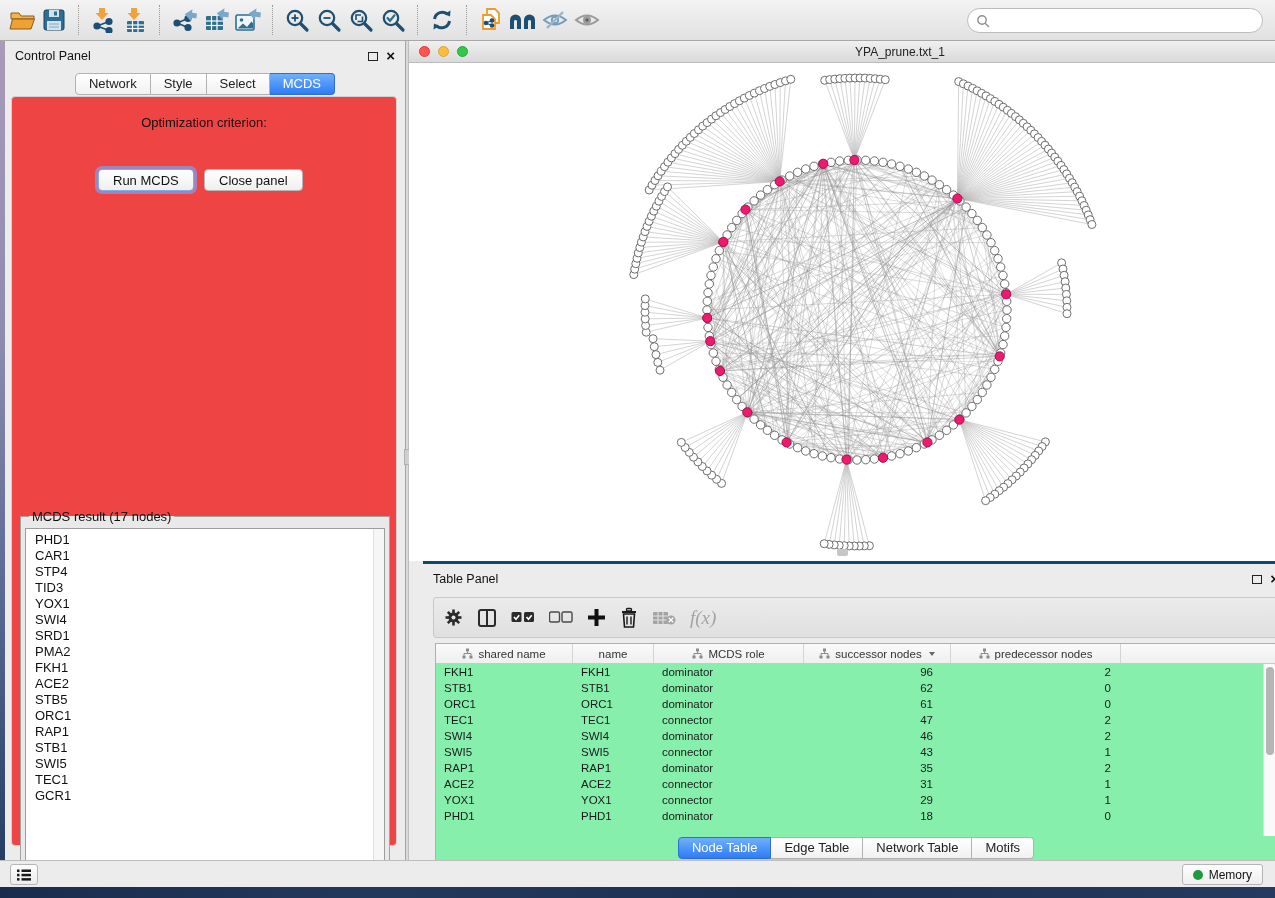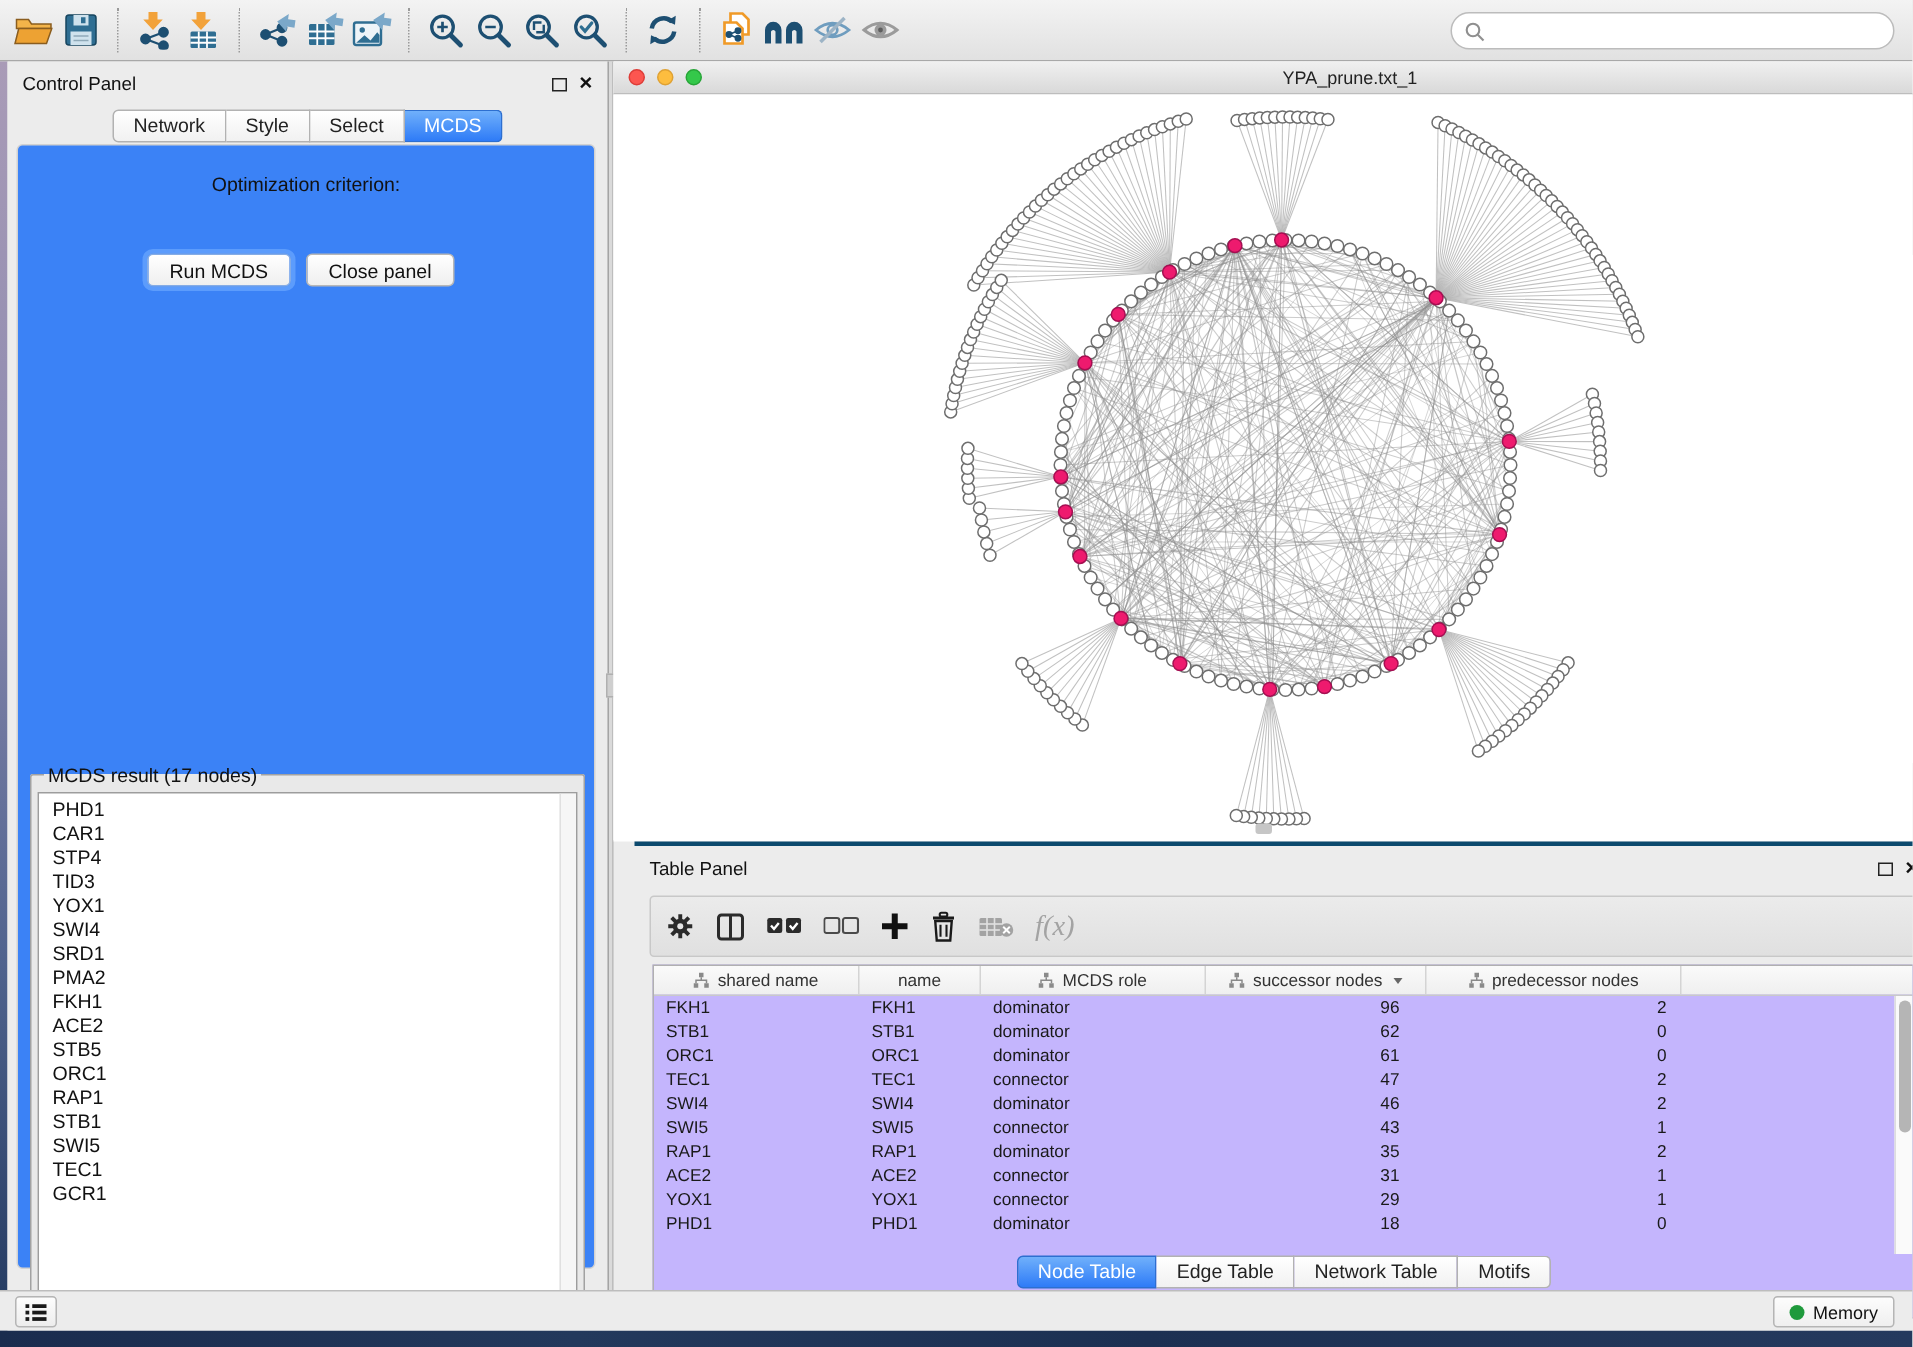--- a/index.html
+++ b/index.html
@@ -31,21 +31,21 @@
   .float-btn { width:10px; height:9px; border:1.5px solid #222; display:inline-block; }
   .close-btn { font-size:15px; font-weight:bold; color:#111; line-height:10px; }
   .seg { display:flex; }
   .seg .segtab { font-size:13px; padding:2px 13px 3px; background:linear-gradient(#ffffff,#f1f1f1);
     border:1px solid #b2b2b2; border-left:none; color:#222; cursor:default; }
   .seg .segtab:first-child { border-left:1px solid #b2b2b2; border-radius:4px 0 0 4px; }
   .seg .segtab:last-child { border-radius:0 4px 4px 0; }
   .seg .segtab.active { background:linear-gradient(#70b0fb,#2e7bf7); color:#fff; border-color:#2d6fd0; }
   #cp-tabs { position:absolute; left:0; top:32px; width:100%; display:flex; justify-content:center; }
   #cp-content { position:absolute; left:6px; top:55px; width:386px; height:750px;
-    background:#3b82f6; border:1px solid #d2d2d2; border-radius:4px; }
+    background:#ef4444; border:1px solid #d2d2d2; border-radius:4px; }
   #opt-label { position:absolute; left:0; top:18px; width:100%; text-align:center; font-size:13px; color:#111; }
   #criterion-dd { position:absolute; left:36px; top:38px; width:314px; height:23px; background:#fff;
     border:1px solid #b1b1b1; border-radius:4px; font-size:13px; display:flex; align-items:center; justify-content:center; }
   #criterion-stepper { position:absolute; right:1px; top:1px; width:19px; height:19px; border-radius:3px;
     background:linear-gradient(#79b4fc,#2e7bf8); display:flex; flex-direction:column; align-items:center; justify-content:center; gap:2px; }
   .tri-up { width:0; height:0; border-left:3.5px solid transparent; border-right:3.5px solid transparent; border-bottom:4px solid #fff; }
   .tri-down { width:0; height:0; border-left:3.5px solid transparent; border-right:3.5px solid transparent; border-top:4px solid #fff; }
   .macbtn { font-size:13px; padding:2.5px 14px; border:1px solid #b7b7b7; border-radius:4px;
     background:linear-gradient(#ffffff,#efefef); color:#111; }
   #run-btn { position:absolute; left:86px; top:72px; box-shadow:0 0 0 3px rgba(110,170,255,.65); border-color:#84ace6; }
@@ -75,21 +75,21 @@
   #net-canvas { position:absolute; left:0; top:22px; width:866px; height:497px; background:#fff; }
   #net-hscroll-thumb { position:absolute; left:428px; top:508px; width:11px; height:7px; background:#c6c6c6; border-radius:2px; }
 
   
   #table-panel { position:absolute; left:423px; top:561px; width:866px; height:299px; background:#ececec; border-top:3px solid #0c4a6e; }
   #tp-toolbar { position:absolute; left:10px; top:33px; width:846px; height:41px;
     background:linear-gradient(#ebebeb,#e0e0e0); border:1px solid #c8c8c8; border-radius:3px;
     display:flex; align-items:center; padding-left:10px; gap:14px; }
   .tpicon { display:flex; align-items:center; justify-content:center; height:26px; }
   #fx-label { font-family:"Liberation Serif",serif; font-style:italic; font-size:19px; color:#a3a3a3; }
-  #node-table { position:absolute; left:12px; top:79px; width:841px; height:236px; background:#c4b5fd; border:1px solid #b0b0b0; overflow:hidden; }
+  #node-table { position:absolute; left:12px; top:79px; width:841px; height:236px; background:#86efac; border:1px solid #b0b0b0; overflow:hidden; }
   #nt-header { display:flex; height:20px; background:linear-gradient(#fafafa,#efefef); border-bottom:1px solid #c9c9c9; }
   .nt-hcell { display:flex; align-items:center; justify-content:center; gap:5px; border-right:1px solid #d4d4d4;
     font-size:11.5px; color:#333; overflow:hidden; white-space:nowrap; }
   .sort-chevron { width:0; height:0; border-left:3.5px solid transparent; border-right:3.5px solid transparent; border-top:4px solid #666; margin-left:2px; }
   .nt-row { display:flex; height:16px; }
   .nt-cell { font-size:11.5px; line-height:16px; padding-left:8px; overflow:hidden; white-space:nowrap; }
   .nt-cell.num { text-align:right; padding-left:0; }
   #nt-vscroll { position:absolute; right:0; top:20px; width:12px; height:172px; background:#fafafa; border-left:1px solid #ddd; }
   #nt-vthumb { position:absolute; left:2px; top:3px; width:8px; height:88px; background:#b5b5b5; border-radius:4px; }
   #tp-tabs { position:absolute; left:0; top:273px; width:100%; display:flex; justify-content:center; }

